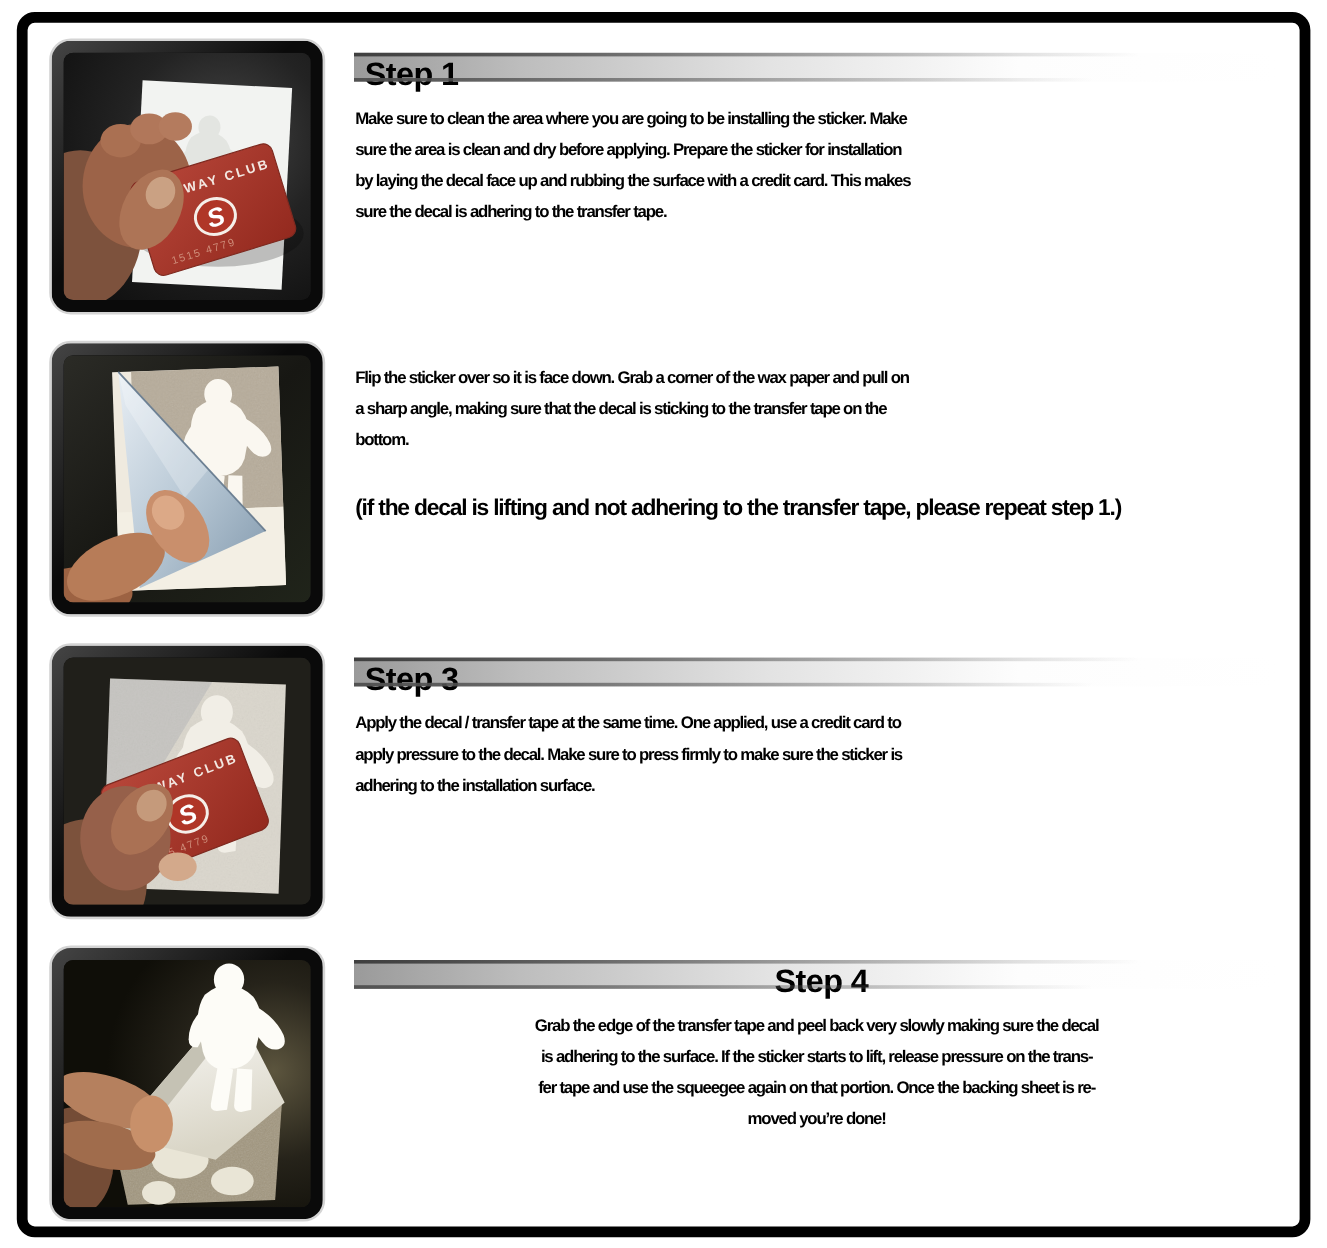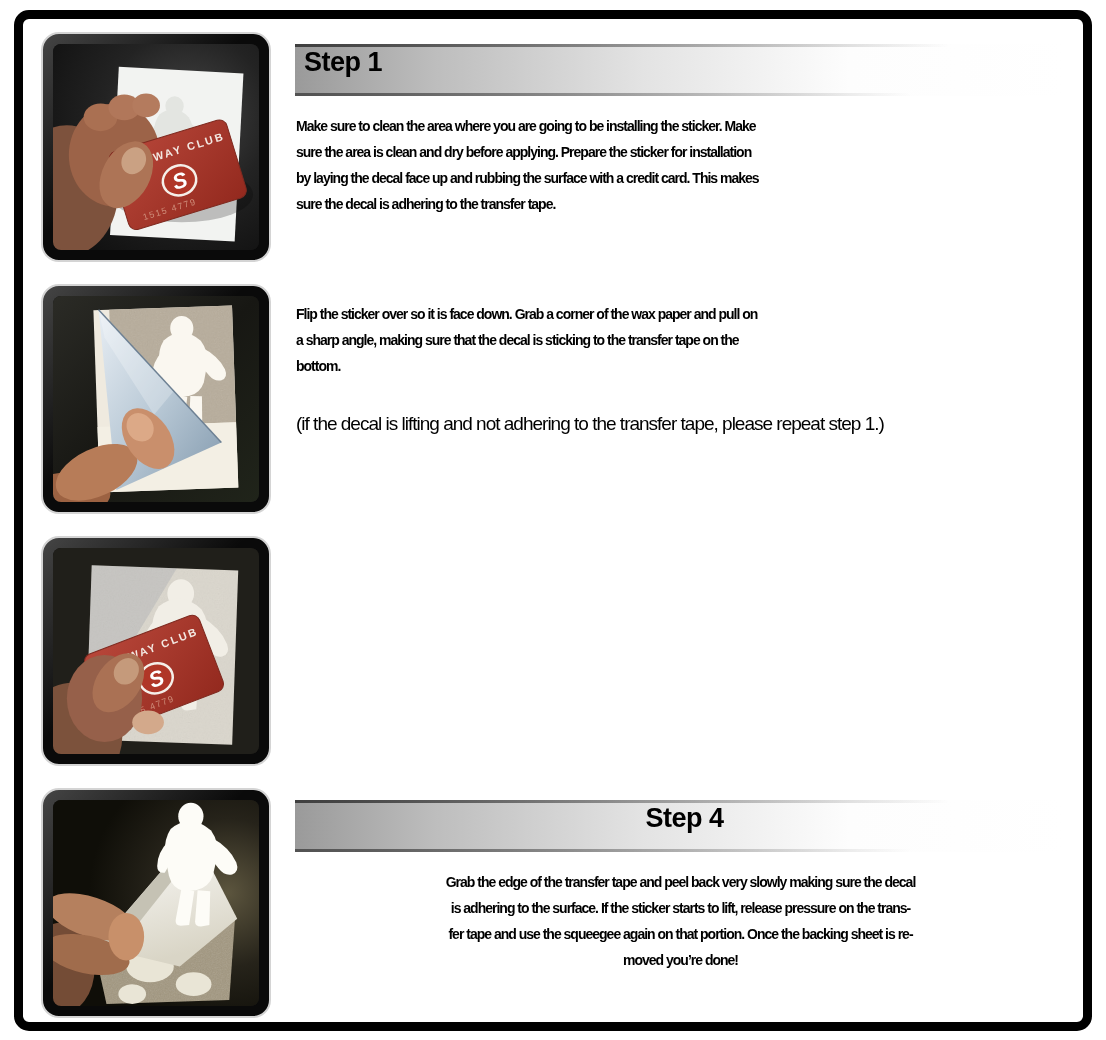--- a/index.html
+++ b/index.html
@@ -7,30 +7,30 @@
         font-family:"Liberation Sans",sans-serif;color:#000;}
   .frame{position:absolute;left:14px;top:10px;width:1078px;height:1021px;box-sizing:border-box;
          border:9px solid #000;border-radius:15px;padding:13px 0 0 18px;background:#fff;}
   .row{display:flex;align-items:flex-start;margin-bottom:22px;}
   .row:last-child{margin-bottom:0;text-align:center;}
   .photo{flex:none;width:230px;height:230px;box-sizing:border-box;border:2px solid #d4d4d4;
          background:linear-gradient(135deg,#454545,#0a0a0a 45%);border-radius:18px;padding:10px;}
   .photo-inner{width:100%;height:100%;border-radius:8px;overflow:hidden;background:#111;}
   .photo-inner svg{display:block;width:100%;height:100%;}
   .content{flex:1;margin-left:24px;padding-right:18px;min-width:0;}
-  .step-header{position:relative;height:52px;margin-top:12px;
+  .step-header{position:relative;height:24px;margin-top:12px;
          background:linear-gradient(90deg,#9a9a9a 0%,#bdbdbd 18%,#e3e3e3 45%,#fdfdfd 72%,#fff 100%);}
   .step-header::before{content:"";position:absolute;left:0;top:0;height:3px;width:100%;
          background:linear-gradient(90deg,#3f3f3f,rgba(160,160,160,0) 85%);}
   .step-header::after{content:"";position:absolute;left:0;bottom:0;height:3px;width:100%;
          background:linear-gradient(90deg,#525252,rgba(170,170,170,0) 80%);}
   .step-label{font-size:27px;font-weight:bold;line-height:37px;padding-left:9px;letter-spacing:-0.5px;}
   .step-body{font-size:14px;font-weight:bold;line-height:26px;letter-spacing:-1px;
          white-space:pre-line;margin:17px 0 0 1px;}
-  .step-note{font-size:19px;font-weight:normal;line-height:26px;letter-spacing:-1px;
+  .step-note{font-size:19px;font-weight:bold;line-height:26px;letter-spacing:-1px;
          white-space:pre-line;margin:32px 0 0 1px;}
   .step-note:empty{display:none;}
 </style>
 </head>
 <body>
 
 <svg width="0" height="0" style="position:absolute" aria-hidden="true">
   <defs>
     <g id="bigfoot">
       <ellipse cx="52" cy="17" rx="15" ry="16"></ellipse>
@@ -185,20 +185,28 @@
               <ellipse cx="52" cy="152" rx="38" ry="44" fill="#96604a"></ellipse>
               <g transform="translate(66,136) rotate(35)">
                 <ellipse rx="22" ry="33" fill="#aa7154"></ellipse>
                 <ellipse cy="-14" rx="12" ry="14" fill="#c59a7b"></ellipse>
               </g>
               <ellipse cx="96" cy="176" rx="16" ry="12" fill="#d3a98b"></ellipse>
             </g>
           </svg>
         </div>
       </div>
+      <div class="content">
+        <div class="step-header">
+          <div class="step-label">Step 3</div>
+        </div>
+        <div class="step-body">Apply the decal / transfer tape at the same time.  One applied, use a credit card to
+apply pressure to the decal.  Make sure to press firmly to make sure the sticker is
+adhering to the installation surface.</div>
+      </div>
     </div>
 
     <div class="row">
       <div class="photo" aria-label="Hand peeling the transfer tape back slowly from the installed decal">
         <div class="photo-inner">
           <svg viewBox="0 0 208 208">
             <rect width="208" height="208" fill="url(#p4bg)"></rect>
             <g>
               <polygon points="36,124 184,116 178,202 54,206" fill="#a2977f"></polygon>
               <polygon points="36,124 184,116 178,202 54,206" fill="#555" filter="url(#noise)" opacity="0.45"></polygon>

